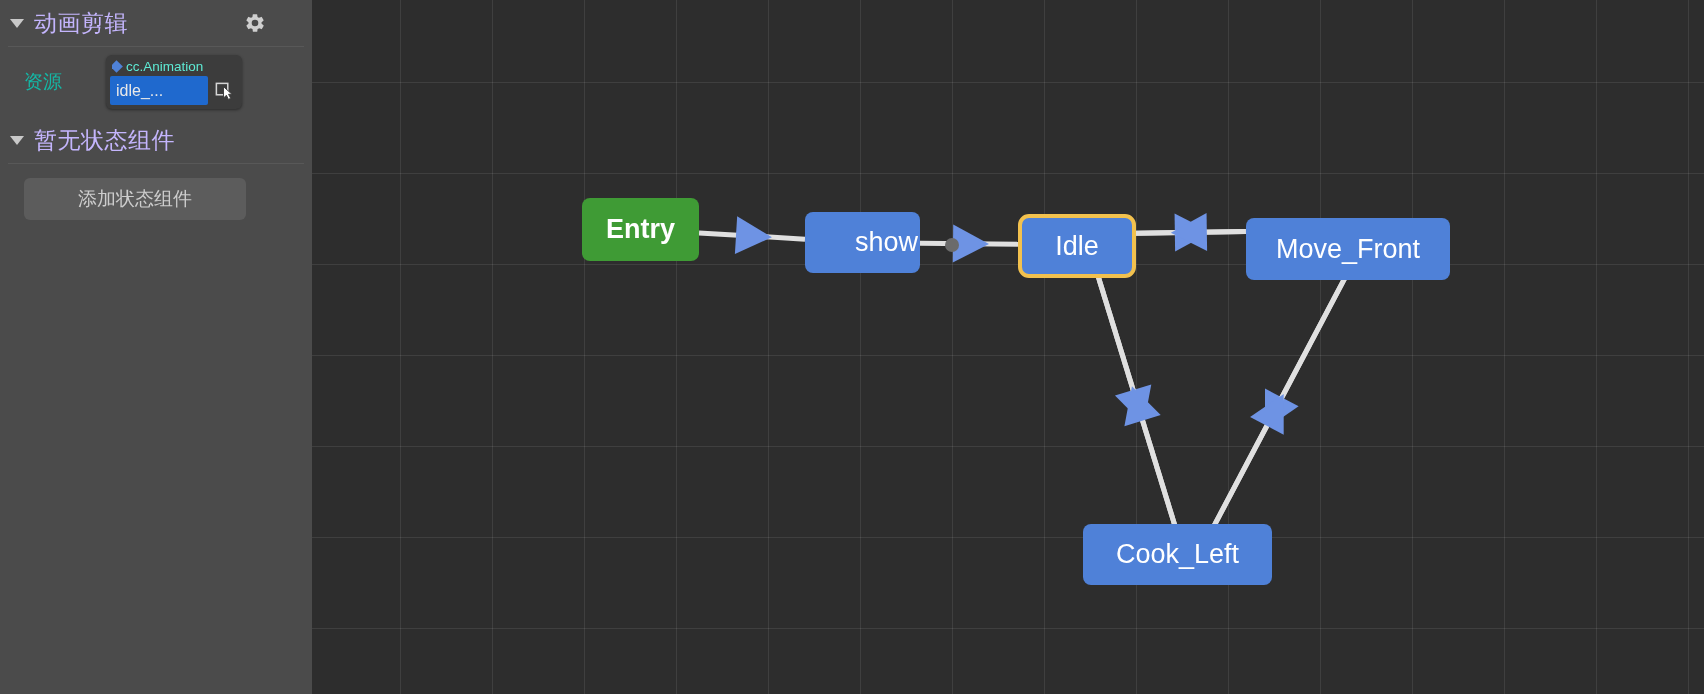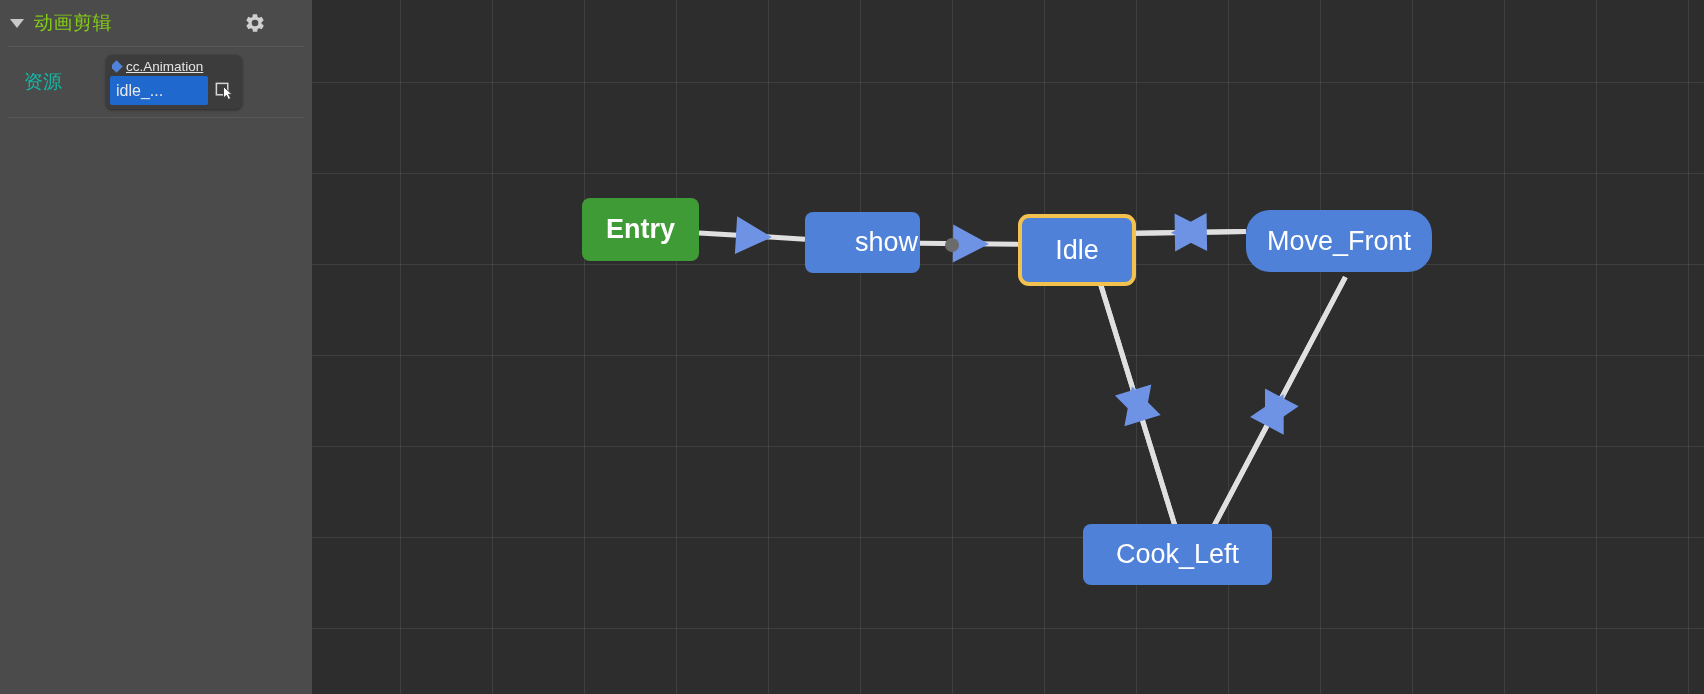--- a/index.html
+++ b/index.html
@@ -26,22 +26,22 @@
   }
   .tri {
     width: 0; height: 0;
     border-left: 7px solid transparent;
     border-right: 7px solid transparent;
     border-top: 9px solid #c9c9c9;
     margin-right: 10px;
     flex: 0 0 auto;
   }
   .section-title {
-    color: #84cc16;
-    font-size: 19px;
+    color: #c4b5fd;
+    font-size: 23px;
     letter-spacing: .5px;
     white-space: nowrap;
   }
   .gear {
     position: absolute; right: 46px; top: 50%;
     transform: translateY(-50%);
     width: 22px; height: 22px;
   }
   .divider {
     height: 1px; background: #585858;
@@ -74,23 +74,22 @@
     white-space: nowrap;
   }
   .asset-diamond {
     width: 9px; height: 9px;
     background: #4f82d8;
     transform: rotate(45deg);
     margin-right: 5px;
     flex: 0 0 auto;
   }
   .asset-type-text {
-    color: #e5e5e5; font-size: 13.5px;
+    color: #5eead4; font-size: 13.5px;
     line-height: 14px;
-    text-decoration: underline;
   }
   .asset-value-row {
     display: flex; align-items: stretch;
     height: 29px;
   }
   .asset-value {
     flex: 1 1 auto;
     background: #1f69ce;
     color: #e8e8e8;
     font-size: 16px;
@@ -175,22 +174,29 @@
           <span class="asset-pick">
             <svg viewBox="0 0 20 20" width="19" height="19" aria-hidden="true">
               <rect x="2.5" y="2.5" width="12" height="12" fill="none" stroke="#d5d5d5" stroke-width="1.6"></rect>
               <path fill="#ffffff" stroke="#3c3c3c" stroke-width="1" d="M10 6 L10 18 L13 15 L15.2 19.4 L17.6 18.2 L15.3 14 L19 14 Z"></path>
             </svg>
           </span>
         </div>
       </div>
     </div>
 
+    <div class="section-header">
+      <span class="tri"></span>
+      <span class="section-title">暂无状态组件</span>
+    </div>
     <div class="divider"></div>
 
+    <div class="add-btn-wrap">
+      <button class="add-btn">添加状态组件</button>
+    </div>
   </aside>
 
   <main id="canvas">
     <svg id="graph-svg">
         <line x1="387" y1="232.92567567567568" x2="493" y2="239.13288288288288" stroke="#e0e0e0" stroke-width="5" stroke-linecap="butt"></line>
         <path d="M -16 -19 L 20 0 L -16 19 Z" fill="#6e93e4" transform="translate(440,236.02927927927928) rotate(3.3513310679237613)"></path>
         <line x1="608" y1="243.17016317016316" x2="706" y2="244.3123543123543" stroke="#e0e0e0" stroke-width="5" stroke-linecap="butt"></line>
         <path d="M -16 -19 L 20 0 L -16 19 Z" fill="#6e93e4" transform="translate(657,243.74125874125872) rotate(0.6677527434154502)"></path>
         <line x1="823.8400169229346" y1="233.14298163357125" x2="933.8400169229346" y2="231.54298163357123" stroke="#e0e0e0" stroke-width="5" stroke-linecap="butt"></line>
         <path d="M -16 -19 L 20 0 L -16 19 Z" fill="#6e93e4" transform="translate(878.8400169229346,232.34298163357124) rotate(-0.8333343902814202)"></path>
@@ -206,24 +212,24 @@
         <path d="M -16 -19 L 20 0 L -16 19 Z" fill="#6e93e4" transform="translate(962.3453914604427,411.6359433641735) rotate(-62.16648833014558)"></path>
         <circle cx="640" cy="245" r="7" fill="#6b6b6b"></circle>
       </svg>
     <div id="nodes-layer">
         <div class="node entry" style="left: 270px; top: 198px; width: 117px; height: 63px; background: rgb(63, 155, 53);">
           <span>Entry</span>
         </div>
         <div class="node state" style="left: 493px; top: 212px; width: 115px; height: 61px; background: rgb(79, 129, 216); padding-left: 48px;">
           <span>show</span>
         </div>
-        <div class="node state selected" style="left: 706px; top: 214px; width: 118px; height: 72px; background: rgb(79, 129, 216); border-color: rgb(242, 193, 78);">
+        <div class="node state selected" style="left: 706px; top: 214px; width: 118px; height: 64px; background: rgb(79, 129, 216); border-color: rgb(242, 193, 78);">
           <span>Idle</span>
         </div>
-        <div class="node state" style="left: 934px; top: 210px; width: 186px; height: 62px; background: rgb(79, 129, 216); border-radius: 24px;">
+        <div class="node state" style="left: 934px; top: 218px; width: 204px; height: 62px; background: rgb(79, 129, 216);">
           <span>Move_Front</span>
         </div>
         <div class="node state" style="left: 771px; top: 524px; width: 189px; height: 61px; background: rgb(79, 129, 216);">
           <span>Cook_Left</span>
         </div>
       </div>
   </main>
 
 </div>
 

